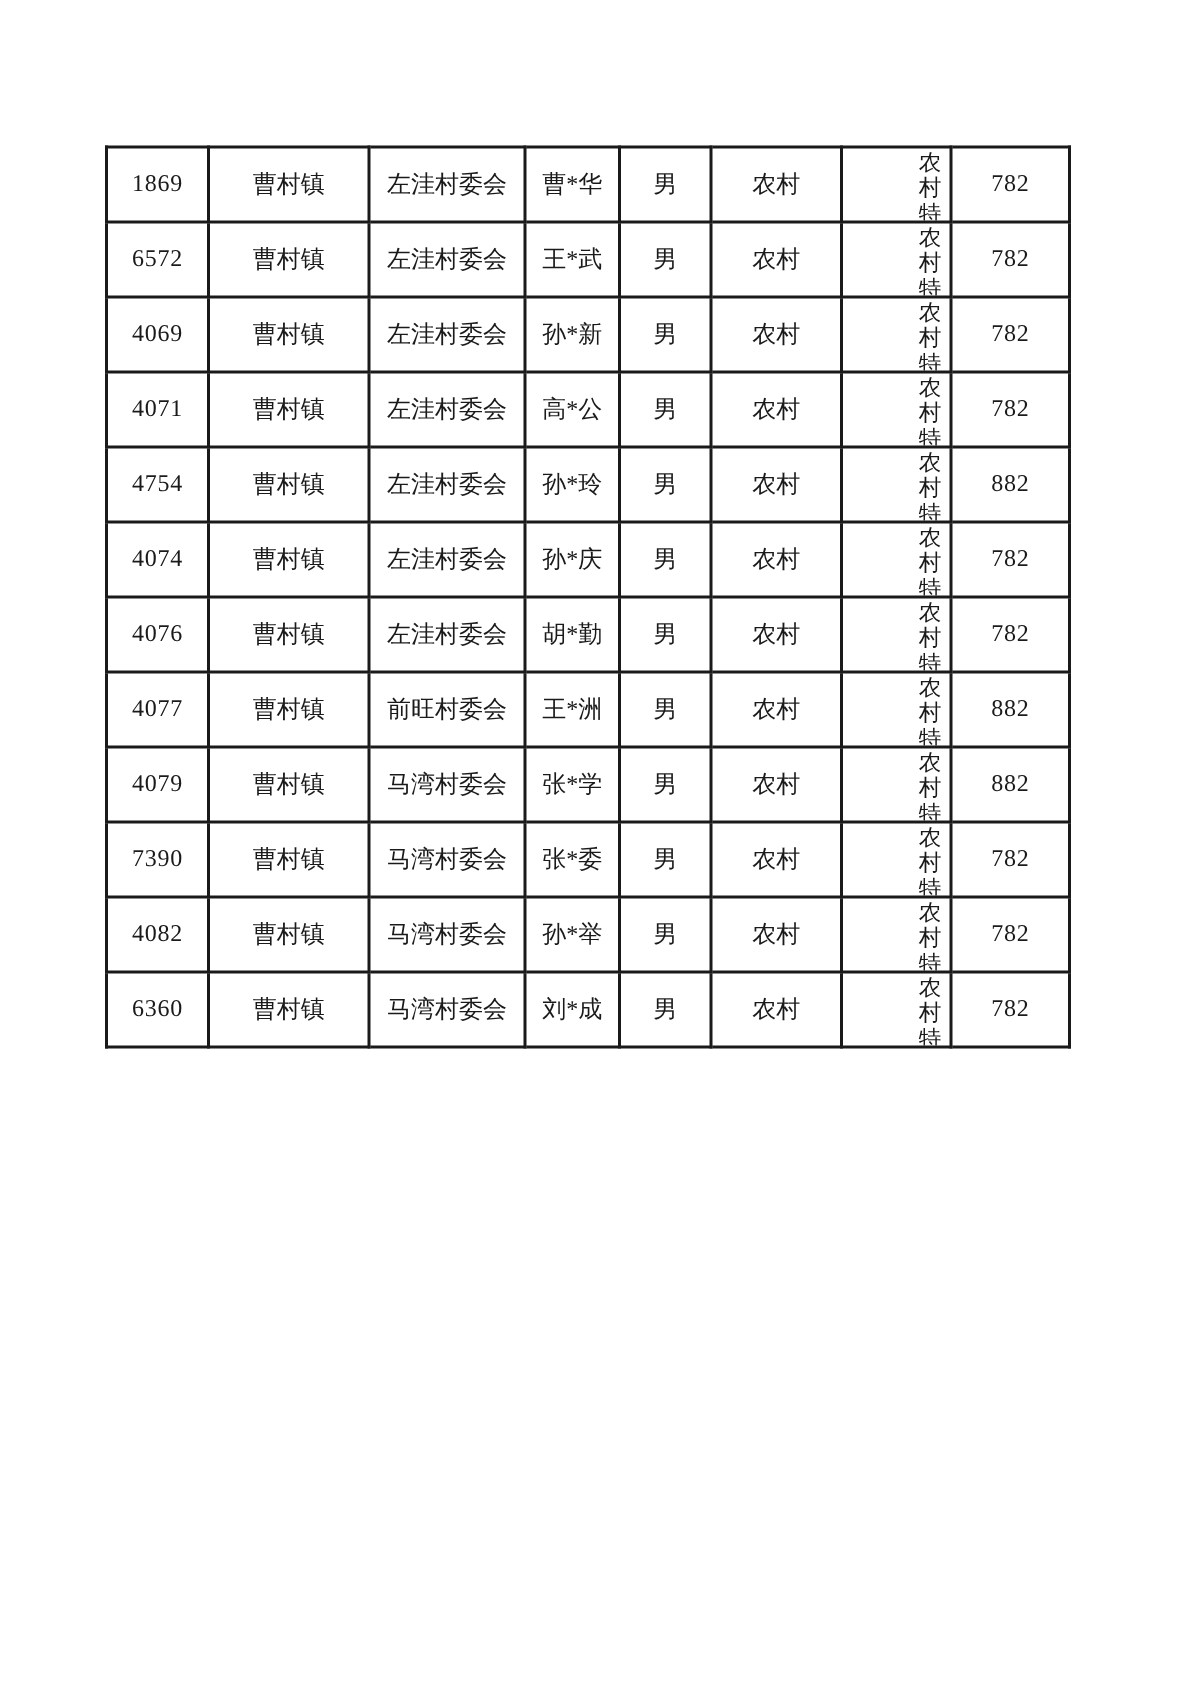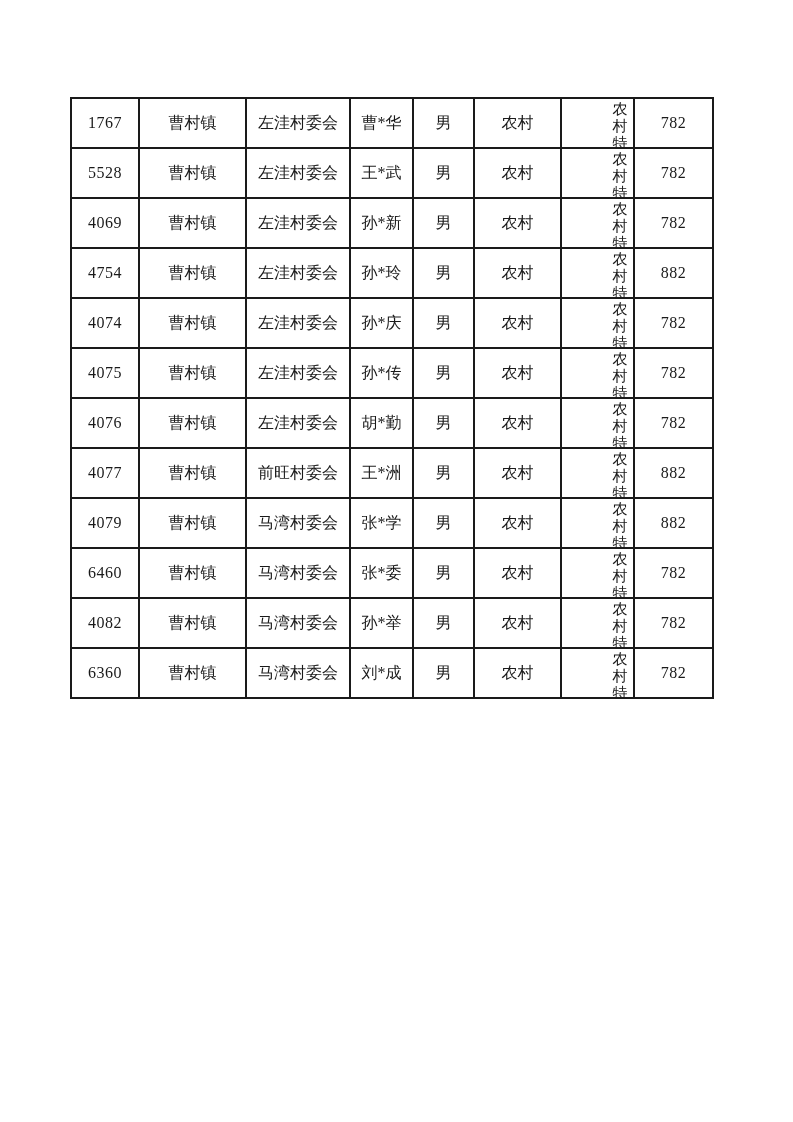--- a/index.html
+++ b/index.html
@@ -68,34 +68,34 @@
     <col class="col-town">
     <col class="col-village">
     <col class="col-name">
     <col class="col-gender">
     <col class="col-region">
     <col class="col-category">
     <col class="col-amount">
   </colgroup>
   <tbody id="table-body">
   <tr>
-    <td class="num-cell">1767</td>
+    <td class="num-cell">1869</td>
     <td>曹村镇</td>
     <td>左洼村委会</td>
     <td>曹*华</td>
     <td>男</td>
     <td>农村</td>
     <td class="category-cell">
       <div class="category-inner">农村特困人员分散供养</div>
     </td>
     <td class="num-cell">782</td>
   </tr>
 
   <tr>
-    <td class="num-cell">5528</td>
+    <td class="num-cell">6572</td>
     <td>曹村镇</td>
     <td>左洼村委会</td>
     <td>王*武</td>
     <td>男</td>
     <td>农村</td>
     <td class="category-cell">
       <div class="category-inner">农村特困人员分散供养</div>
     </td>
     <td class="num-cell">782</td>
   </tr>
@@ -107,20 +107,32 @@
     <td>孙*新</td>
     <td>男</td>
     <td>农村</td>
     <td class="category-cell">
       <div class="category-inner">农村特困人员分散供养</div>
     </td>
     <td class="num-cell">782</td>
   </tr>
 
 
+  <tr>
+    <td class="num-cell">4071</td>
+    <td>曹村镇</td>
+    <td>左洼村委会</td>
+    <td>高*公</td>
+    <td>男</td>
+    <td>农村</td>
+    <td class="category-cell">
+      <div class="category-inner">农村特困人员分散供养</div>
+    </td>
+    <td class="num-cell">782</td>
+  </tr>
 
 
   <tr>
     <td class="num-cell">4754</td>
     <td>曹村镇</td>
     <td>左洼村委会</td>
     <td>孙*玲</td>
     <td>男</td>
     <td>农村</td>
     <td class="category-cell">
@@ -135,32 +147,20 @@
     <td>左洼村委会</td>
     <td>孙*庆</td>
     <td>男</td>
     <td>农村</td>
     <td class="category-cell">
       <div class="category-inner">农村特困人员分散供养</div>
     </td>
     <td class="num-cell">782</td>
   </tr>
 
-  <tr>
-    <td class="num-cell">4075</td>
-    <td>曹村镇</td>
-    <td>左洼村委会</td>
-    <td>孙*传</td>
-    <td>男</td>
-    <td>农村</td>
-    <td class="category-cell">
-      <div class="category-inner">农村特困人员分散供养</div>
-    </td>
-    <td class="num-cell">782</td>
-  </tr>
 
   <tr>
     <td class="num-cell">4076</td>
     <td>曹村镇</td>
     <td>左洼村委会</td>
     <td>胡*勤</td>
     <td>男</td>
     <td>农村</td>
     <td class="category-cell">
       <div class="category-inner">农村特困人员分散供养</div>
@@ -189,21 +189,21 @@
     <td>张*学</td>
     <td>男</td>
     <td>农村</td>
     <td class="category-cell">
       <div class="category-inner">农村特困人员集中供养</div>
     </td>
     <td class="num-cell">882</td>
   </tr>
 
   <tr>
-    <td class="num-cell">6460</td>
+    <td class="num-cell">7390</td>
     <td>曹村镇</td>
     <td>马湾村委会</td>
     <td>张*委</td>
     <td>男</td>
     <td>农村</td>
     <td class="category-cell">
       <div class="category-inner">农村特困人员分散供养</div>
     </td>
     <td class="num-cell">782</td>
   </tr>

